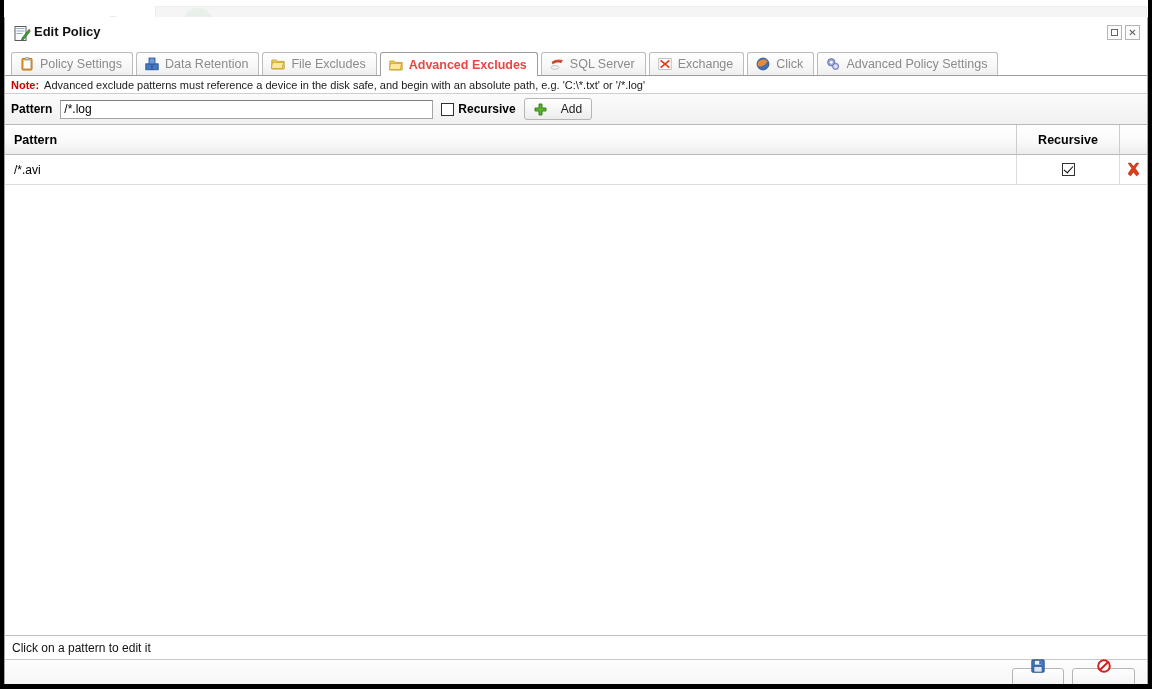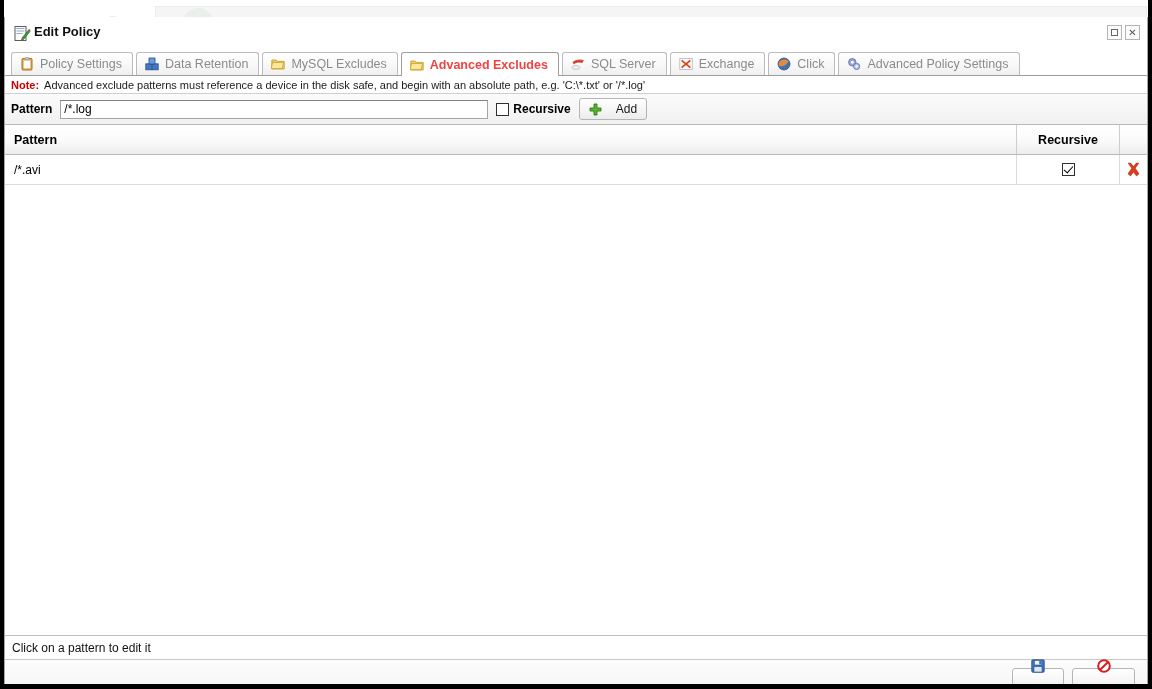--- a/index.html
+++ b/index.html
@@ -194,21 +194,21 @@
     background: linear-gradient(to bottom,#fbfbfb 0%, #f1f1f1 100%);
     border-bottom: 1px solid #b9b9b9;
     box-sizing: border-box;
   }
   #pattern-label {
     font-weight: bold;
     font-size: 12px;
     color: #000;
   }
   #pattern-input {
-    width: 428px;
+    width: 373px;
     height: 19px;
     box-sizing: border-box;
     border: 1px solid #a5a5a5;
     border-top-color: #7e7e7e;
     padding: 1px 3px;
     font-family: "Liberation Sans", sans-serif;
     font-size: 12px;
     background: #fff;
     color: #000;
   }
@@ -399,21 +399,21 @@
       <span>Data Retention</span>
     </div>
 
     <div class="tab">
       <span class="ico">
         <svg width="14" height="14" viewBox="0 0 14 14">
           <path d="M0.8 3 h4.4 l1.2 1.4 h6.8 v7.6 h-12.4 z" fill="#f5cf5e" stroke="#c19a23" stroke-width="0.8"></path>
           <path d="M1.6 5.4 h11 l-1.4 6.2 h-11 z" fill="#fde79a" stroke="#c19a23" stroke-width="0.7"></path>
         </svg>
       </span>
-      <span>MySQL Excludes</span>
+      <span>File Excludes</span>
     </div>
 
     <div class="tab active">
       <span class="ico">
         <svg width="14" height="14" viewBox="0 0 14 14">
           <path d="M0.8 3 h4.4 l1.2 1.4 h6.8 v7.6 h-12.4 z" fill="#f5cf5e" stroke="#c19a23" stroke-width="0.8"></path>
           <path d="M1.6 5.4 h11 l-1.4 6.2 h-11 z" fill="#fde79a" stroke="#c19a23" stroke-width="0.7"></path>
         </svg>
       </span>
       <span>Advanced Excludes</span>

